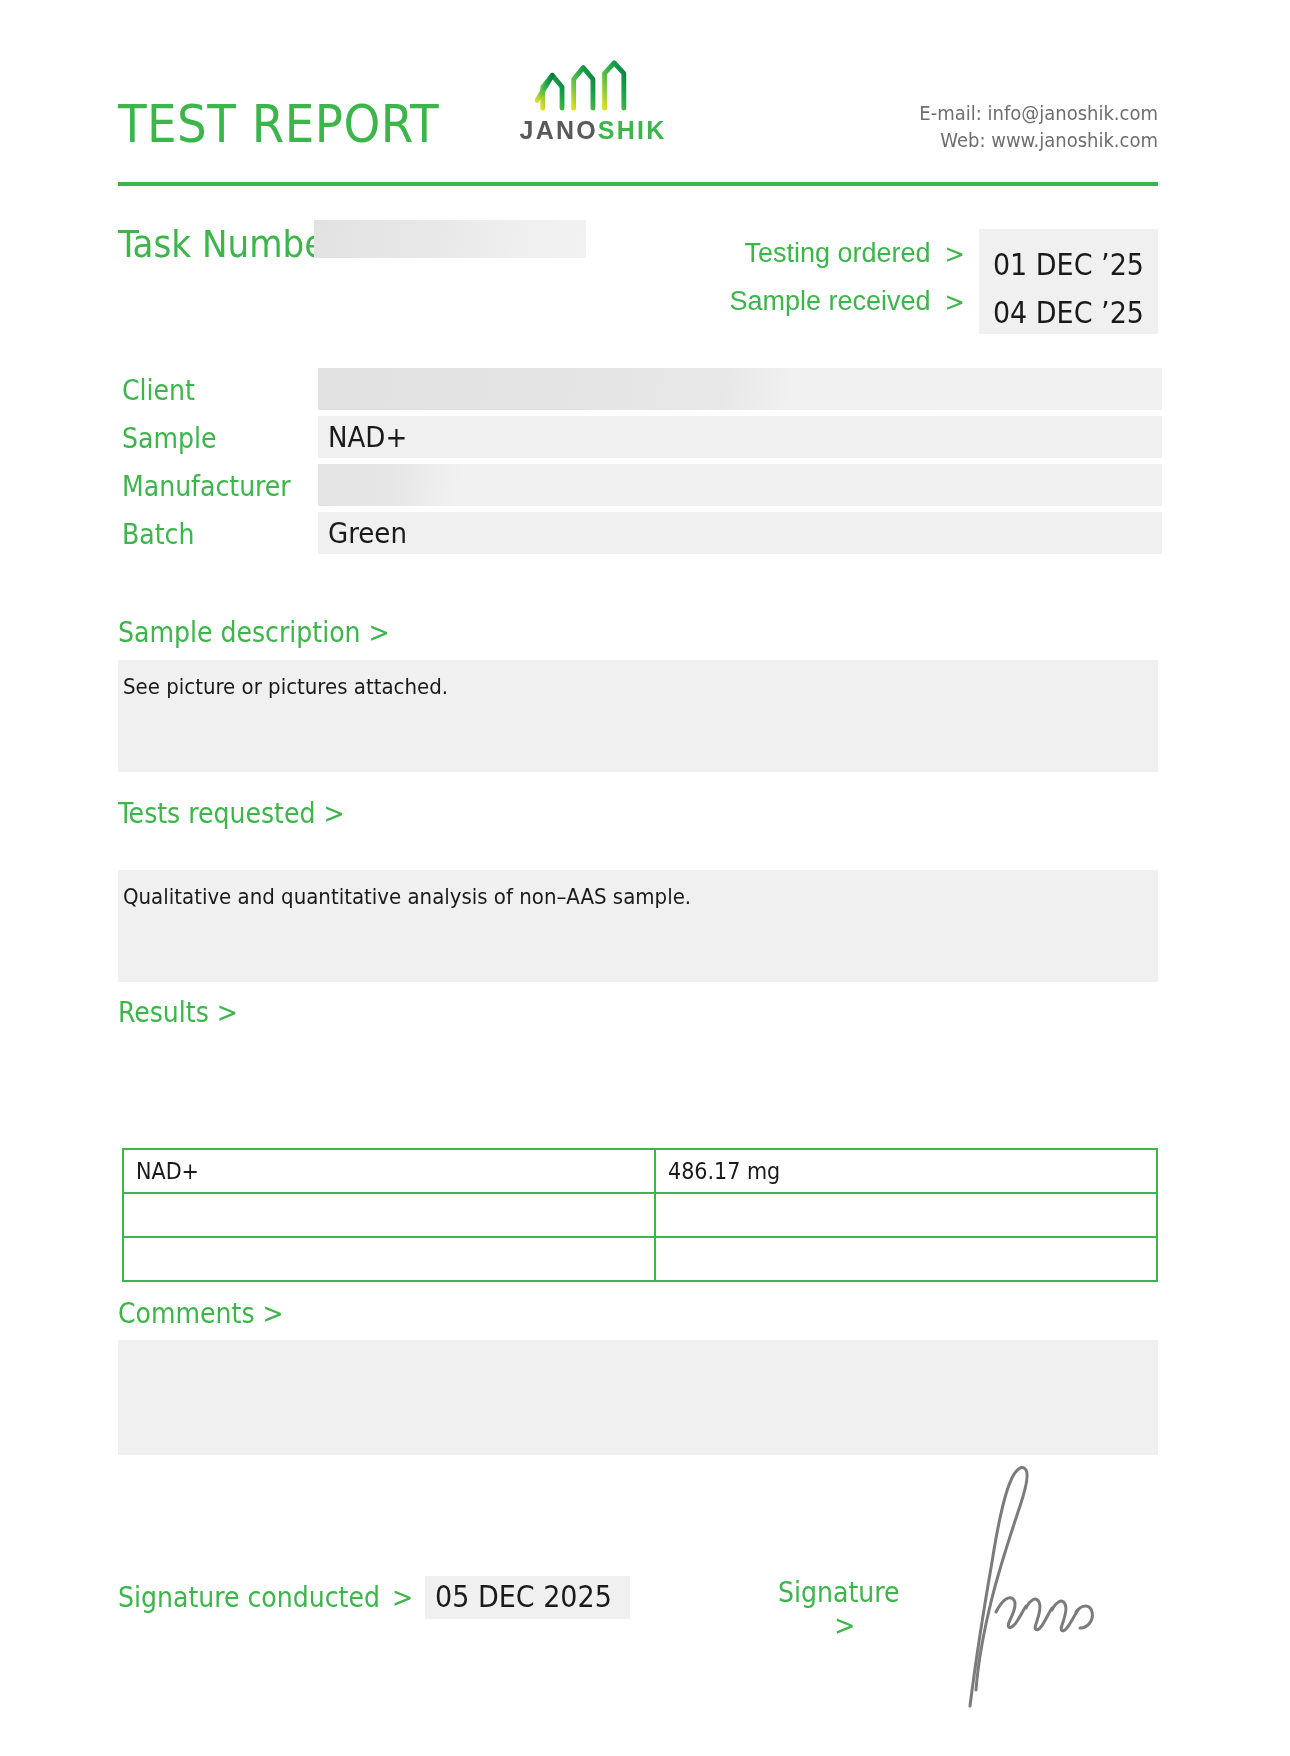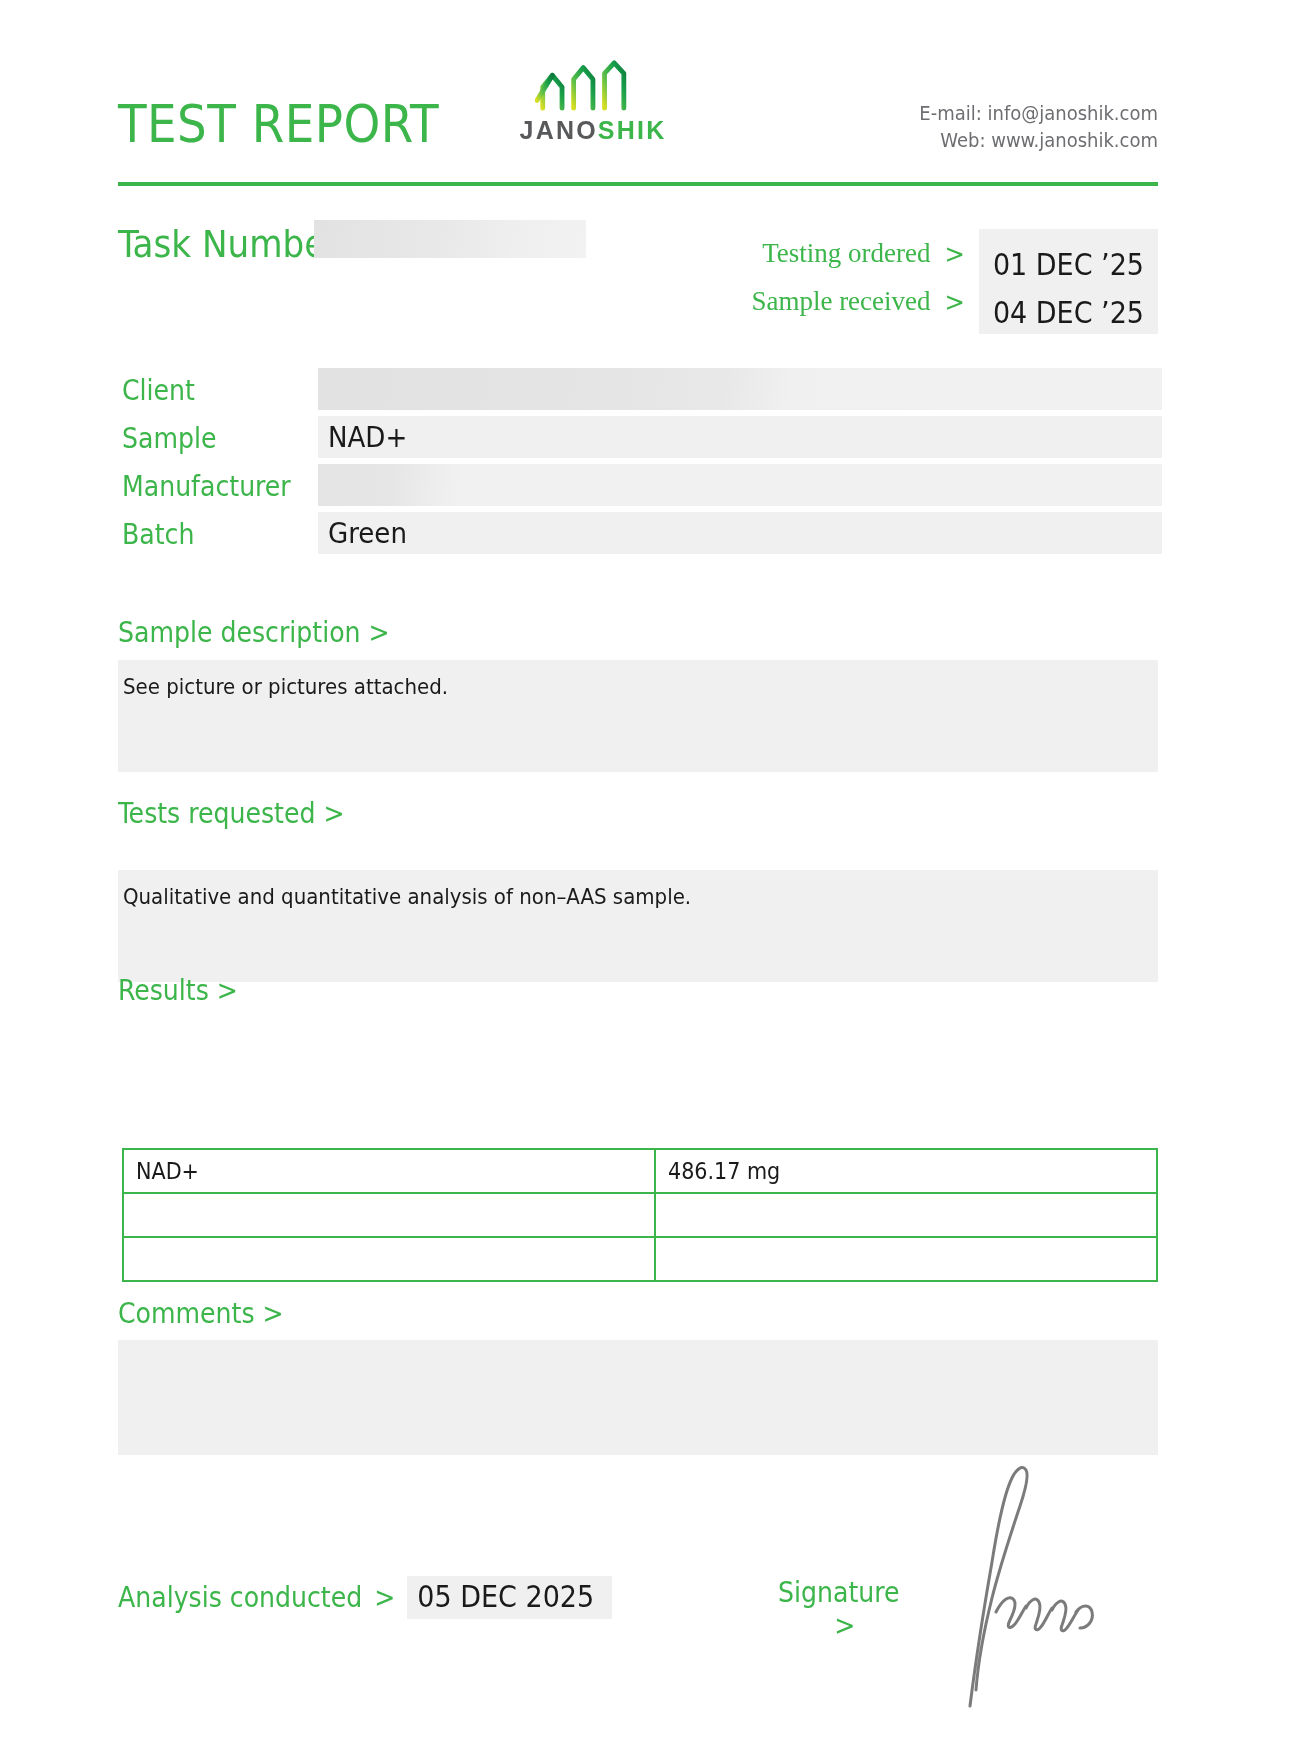--- a/index.html
+++ b/index.html
@@ -121,21 +121,21 @@
     display: flex;
     align-items: center;
     justify-content: flex-end;
     white-space: nowrap;
   }
   .date-line.one { top: 8px; }
   .date-line.two { top: 56px; }
   .date-label {
     font-size: 27px;
     color: #3cb54a;
-    font-family: Liberation Serif, serif;
+    font-family: Liberation Sans, sans-serif;
   }
   .date-caret {
     font-size: 27px;
     color: #3cb54a;
     margin: 0 14px;
     font-family: "DejaVu Sans Condensed", "Liberation Sans", sans-serif;
   }
   .date-box {
     background: #f0f0f0;
     font-size: 30px;
@@ -381,21 +381,21 @@
     <div class="section-head" style="top:616px;left:0;">Sample description &gt;</div>
     <div class="panel" style="top:660px;height:112px;">
       <div class="ptext">See picture or pictures attached.</div>
     </div>
 
     <div class="section-head" style="top:797px;left:0;">Tests requested &gt;</div>
     <div class="panel" style="top:870px;height:112px;">
       <div class="ptext">Qualitative and quantitative analysis of non–AAS sample.</div>
     </div>
 
-    <div class="section-head" style="top:974px;left:0;">Results &gt;</div>
+    <div class="section-head" style="top:996px;left:0;">Results &gt;</div>
     <table class="results-table">
       <tbody>
         <tr>
           <td class="c1">NAD+</td>
           <td>486.17 mg</td>
         </tr>
         <tr>
           <td class="c1"></td>
           <td></td>
         </tr>
@@ -406,21 +406,21 @@
       </tbody>
     </table>
 
     <div class="section-head" style="top:1297px;left:0;">Comments &gt;</div>
     <div class="panel" style="top:1340px;height:115px;">
       <div class="ptext"></div>
     </div>
 
     <div class="footer">
       <div class="analysis-line">
-        <span class="analysis-label">Analysis conducted</span>
+        <span class="analysis-label">Signature conducted</span>
         <span class="analysis-caret">&gt;</span>
         <span class="analysis-box">05 DEC 2025</span>
       </div>
 
       <div class="sig-line">
         <span class="sig-label">Signature</span>
         <span class="sig-caret">&gt;</span>
       </div>
 
       <svg class="signature-img" width="200" height="260" viewBox="0 0 200 260">

